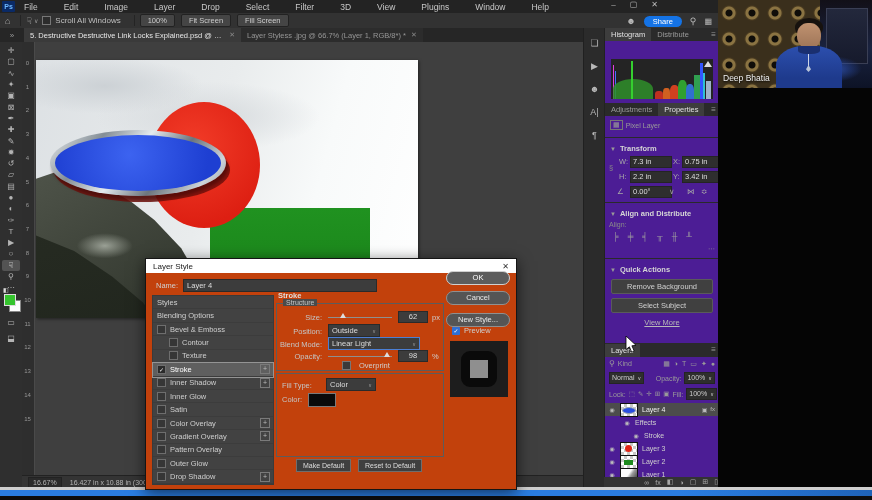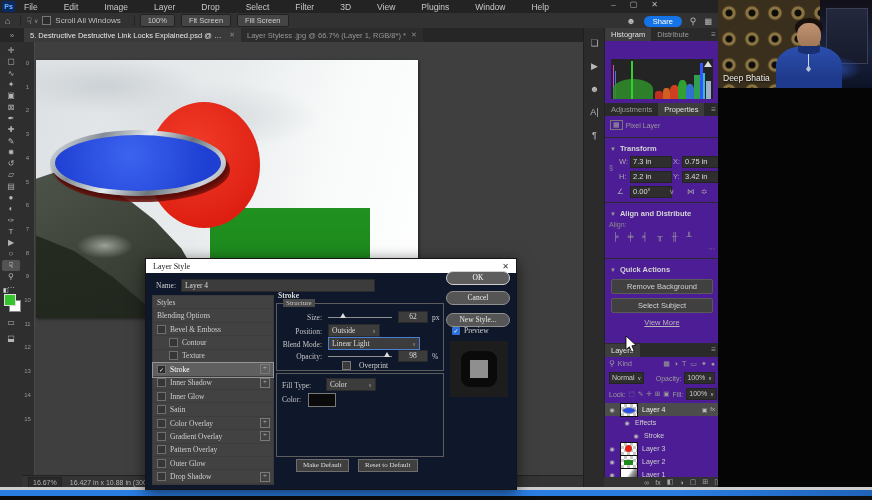--- a/index.html
+++ b/index.html
@@ -63,22 +63,22 @@
       background:linear-gradient(130deg,#eef2f4 0%,#848e96 25%,#e4eaee 45%,#6c757d 65%,#cdd4d9 85%,#8a949c 100%);
       box-shadow:2px 4px 3px rgba(60,8,6,.55);}
   .ellipse-maroon{position:absolute;left:18px;top:78px;width:176px;height:64px;border-radius:50%;background:#6e100c;opacity:.85;}
   .ellipse-fill{position:absolute;left:5px;top:5px;right:5px;bottom:5px;border-radius:50%;
       background:radial-gradient(circle at 45% 35%,#3c63f0,#1e3fd2 80%);}
   
   #statusbar{left:22px;top:475px;width:561px;height:12px;background:#343434;border-top:1px solid #222;
       display:flex;align-items:center;font-size:7px;color:#b5b5b5;gap:8px;}
   #zoom-box{margin-left:6px;background:#2a2a2a;border:1px solid #222;padding:0 4px;height:9px;line-height:9px;}
   
-  #dialog{left:145px;top:258px;width:370px;height:230px;background:#0f172a;border:1px solid #151515;
-      box-shadow:0 3px 14px rgba(0,0,0,.6);z-index:30;font-size:7.5px;color:#cfcfcf;font-family:Liberation Serif, serif;}
+  #dialog{left:145px;top:258px;width:370px;height:230px;background:#c2410c;border:1px solid #151515;
+      box-shadow:0 3px 14px rgba(0,0,0,.6);z-index:30;font-size:7.5px;color:#cfcfcf;}
   #dlg-titlebar{position:absolute;left:0;top:0;width:100%;height:14px;background:#fff;color:#1a1a1a;
       display:flex;align-items:center;justify-content:space-between;font-size:8px;}
   #dlg-titlebar .t{padding-left:7px;}
   #dlg-titlebar .x{padding-right:7px;color:#333;font-size:8px;}
   #dlg-name-row{position:absolute;left:10px;top:20px;display:flex;align-items:center;gap:5px;}
   #dlg-name-input{width:186px;height:11px;background:#3c3c3c;border:1px solid #2a2a2a;color:#ddd;font-size:7.5px;padding:0 3px;font-family:inherit;}
   #styles-list{position:absolute;left:6px;top:36px;width:120px;height:188px;background:#424242;border:1px solid #3a3a3a;display:flex;flex-direction:column;}
   .srow{height:13.4px;display:flex;align-items:center;gap:4px;padding:0 4px;border-bottom:1px solid #3c3c3c;position:relative;}
   .srow .chk{width:7px;height:7px;border:1px solid #6e6e6e;background:#363636;flex:none;display:flex;align-items:center;justify-content:center;font-size:6px;color:#eee;}
   .srow .plus{position:absolute;right:3px;width:8px;height:8px;border:1px solid #7a7a7a;font-size:7px;line-height:7px;text-align:center;color:#bbb;}

